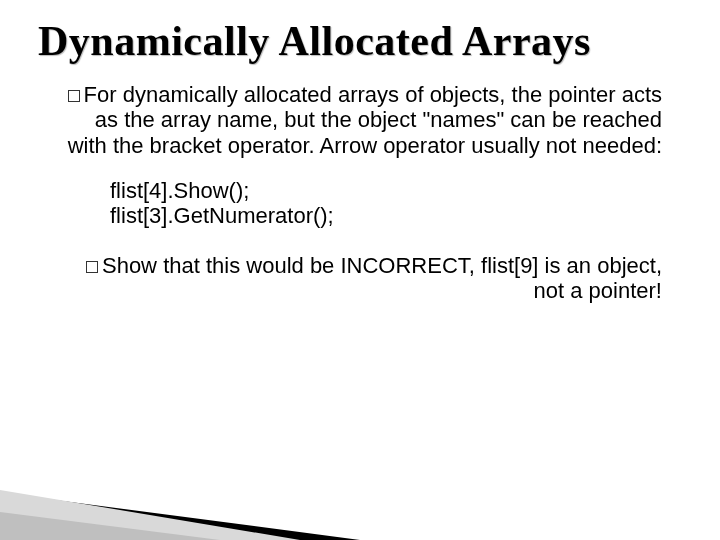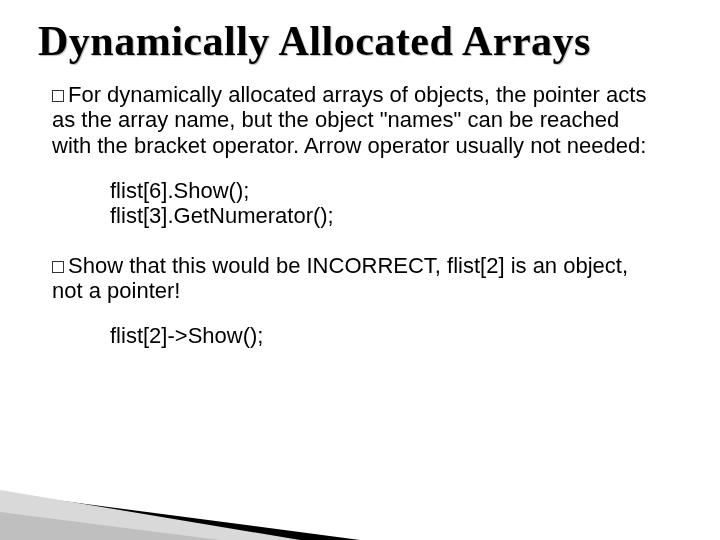--- a/index.html
+++ b/index.html
@@ -30,20 +30,21 @@
     line-height: 1.1;
   }
   .body {
     font-family: "Segoe UI", "Helvetica Neue", Arial, sans-serif;
     font-size: 22px;
     line-height: 1.15;
     margin-left: 14px;
   }
   .para {
     margin-bottom: 20px;
+    text-align: right;
   }
   .bullet-box {
     display: inline-block;
     width: 12px;
     height: 12px;
     border: 1.5px solid #333;
     margin-right: 4px;
     vertical-align: 0px;
     box-sizing: border-box;
   }
@@ -73,28 +74,27 @@
 <div class="slide">
 
   <h1 class="title">Dynamically Allocated Arrays</h1>
 
   <div class="body">
 
     <div class="para">
       <span class="bullet-box"></span><span class="first-word">For</span><span> dynamically allocated arrays of objects, the pointer acts as the array name, but the object "names" can be reached with the bracket operator. Arrow operator usually not needed:</span>
     </div>
 
-    <div class="code"><span>flist[6].Show();</span>
+    <div class="code"><span>flist[4].Show();</span>
 <span>flist[3].GetNumerator();</span></div>
 
     <div class="para">
-      <span class="bullet-box"></span><span class="first-word">Show</span><span> that this would be INCORRECT, flist[2] is an object, not a pointer!</span>
+      <span class="bullet-box"></span><span class="first-word">Show</span><span> that this would be INCORRECT, flist[9] is an object, not a pointer!</span>
     </div>
 
-    <div class="code"><span>flist[2]-&gt;Show();</span></div>
 
   </div>
 
   <svg class="deco" viewBox="0 0 360 90" preserveAspectRatio="none">
     <polygon points="0,90 360,90 40,48" fill="#000"></polygon>
     <polygon points="0,90 300,90 0,40" fill="#d9d9d9"></polygon>
     <polygon points="0,90 220,90 0,62" fill="#bfbfbf"></polygon>
   </svg>
 
 </div>

